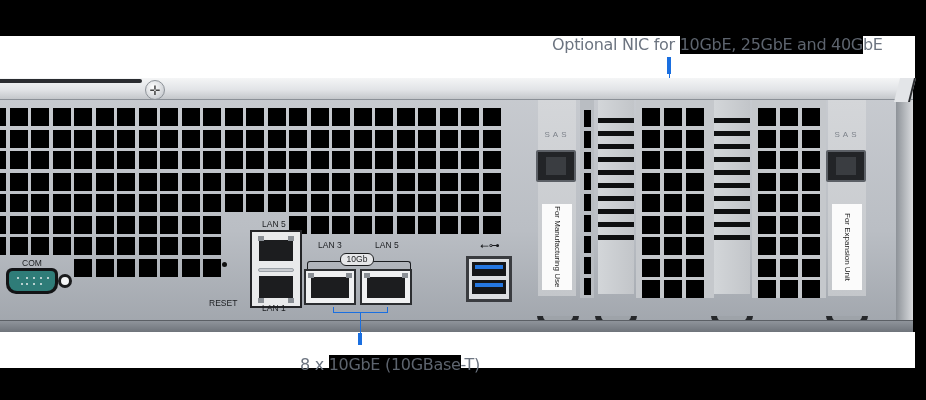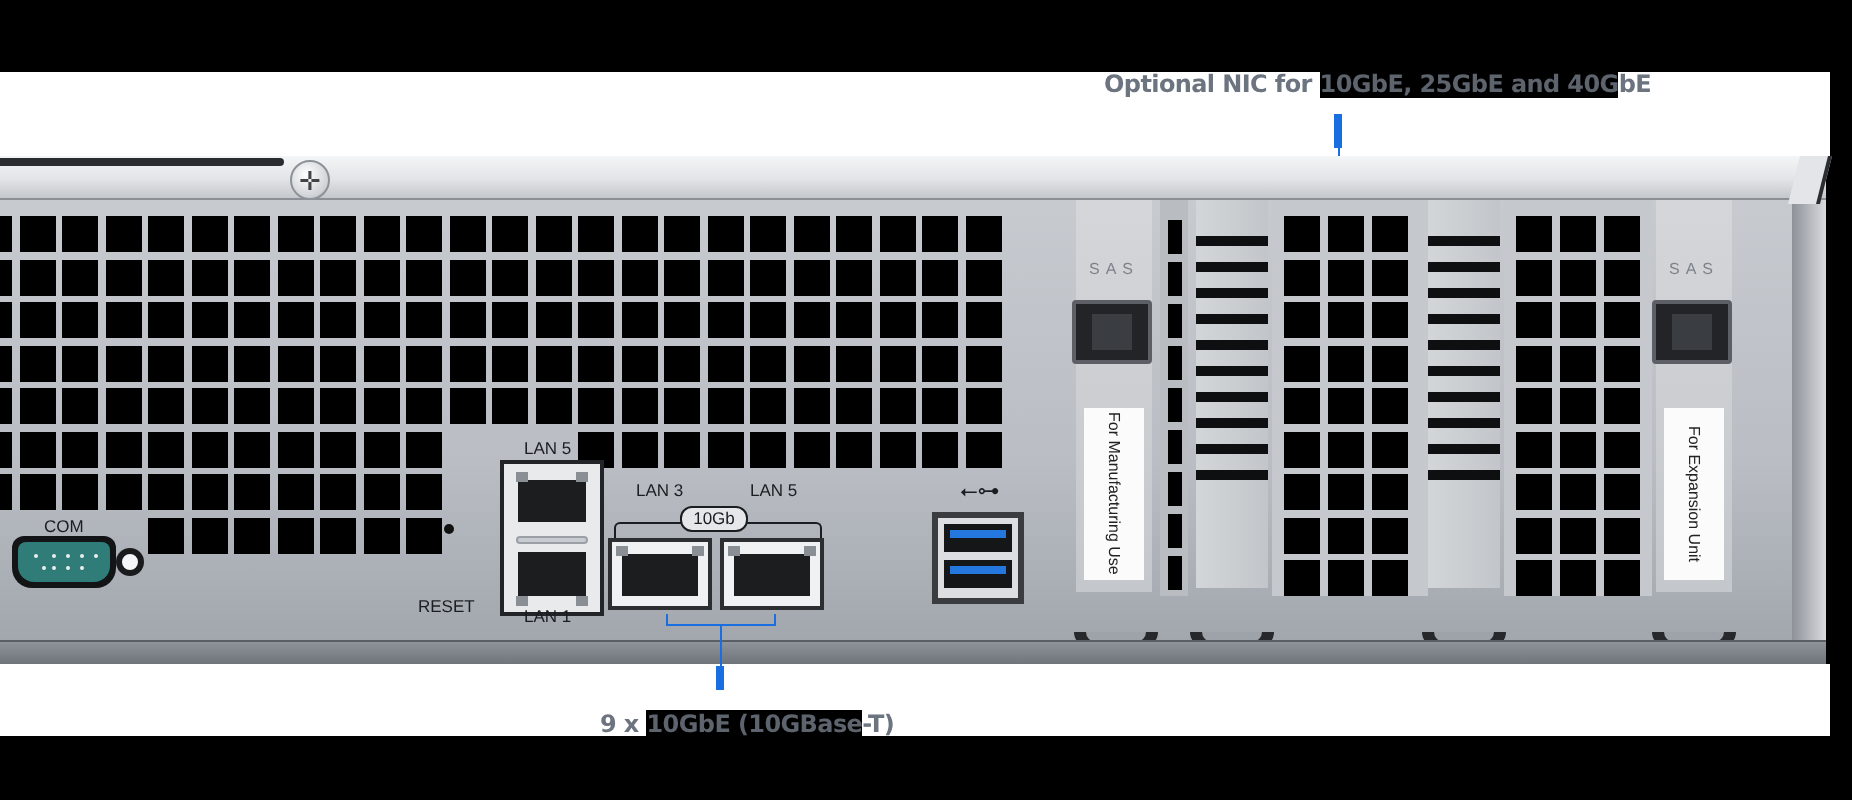--- a/index.html
+++ b/index.html
@@ -3,22 +3,22 @@
 <meta charset="utf-8">
 <style>
   * { box-sizing: border-box; margin: 0; padding: 0; }
   html, body { width: 926px; height: 400px; overflow: hidden; background: #000; }
   body { position: relative; font-family: "Liberation Sans", sans-serif; }
 
   .band-top { position: absolute; left: 0; top: 36px; width: 915px; height: 44px; background: #fff; }
   .band-bottom { position: absolute; left: 0; top: 332px; width: 915px; height: 36px; background: #fff; }
 
   .callout-label {
-    position: absolute; font-size: 12px; color: #6c7480; white-space: nowrap;
-    font-family: "DejaVu Sans", sans-serif; letter-spacing: -0.3px; font-weight: bold;
+    position: absolute; font-size: 16px; color: #6c7480; white-space: nowrap;
+    font-family: "DejaVu Sans", sans-serif; letter-spacing: -0.3px;
   }
   .callout-label .hl { background: #000; color: #5d646e; }
   .blue-bar { position: absolute; background: #1a6fe0; }
 
   
   .chassis { position: absolute; left: 0; top: 78px; width: 913px; height: 254px;
     background: linear-gradient(180deg, #c9ccd1 0%, #babec4 60%, #9fa4ab 100%); }
   .top-rail { position: absolute; left: 0; top: 0; width: 913px; height: 22px;
     background: linear-gradient(180deg, #f4f5f6 0%, #e2e4e7 55%, #c4c7cb 100%);
     border-bottom: 1px solid #8b9097; }
@@ -440,14 +440,14 @@
 
   <div class="bottom-ledge"></div>
 </div>
 
 <div class="blue-bar" style="left:333px; top:307px; width:1px; height:6px;"></div>
 <div class="blue-bar" style="left:387px; top:307px; width:1px; height:6px;"></div>
 <div class="blue-bar" style="left:333px; top:312px; width:55px; height:1px;"></div>
 <div class="blue-bar" style="left:360px; top:312px; width:1px; height:22px;"></div>
 <div class="blue-bar" style="left:358px; top:333px; width:4px; height:12px;"></div>
 <div class="callout-label" style="left:300px; top:355px;">
-  <span>9 x </span><span class="hl">10GbE (10GBase</span><span>-T)</span>
+  <span>8 x </span><span class="hl">10GbE (10GBase</span><span>-T)</span>
 </div>
 
 </body></html>

